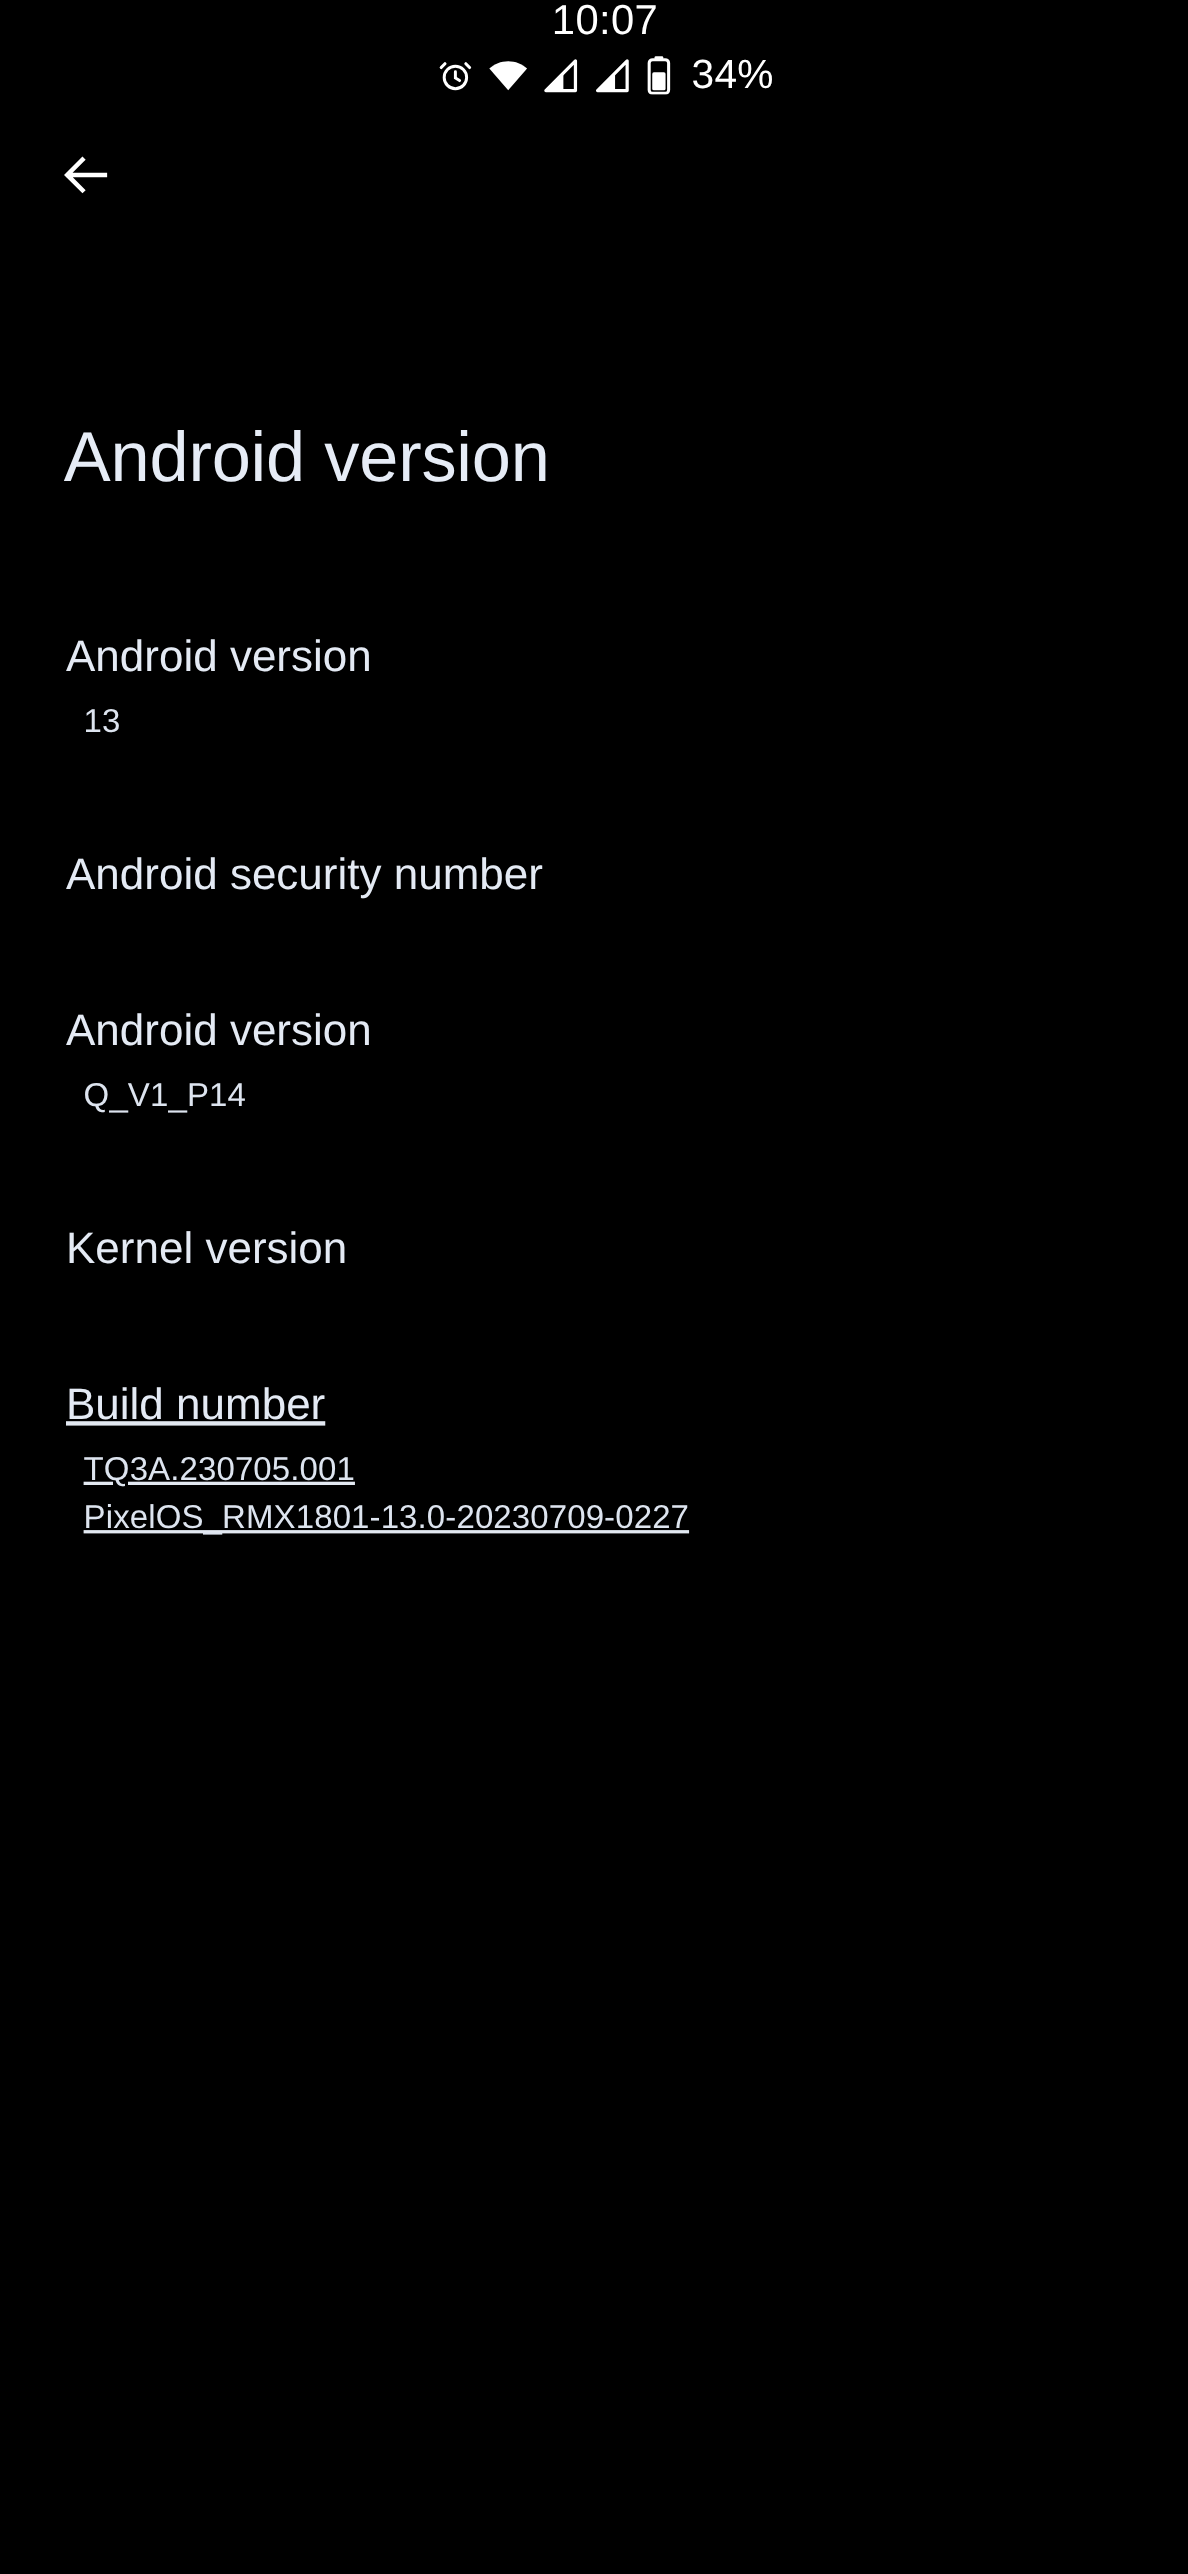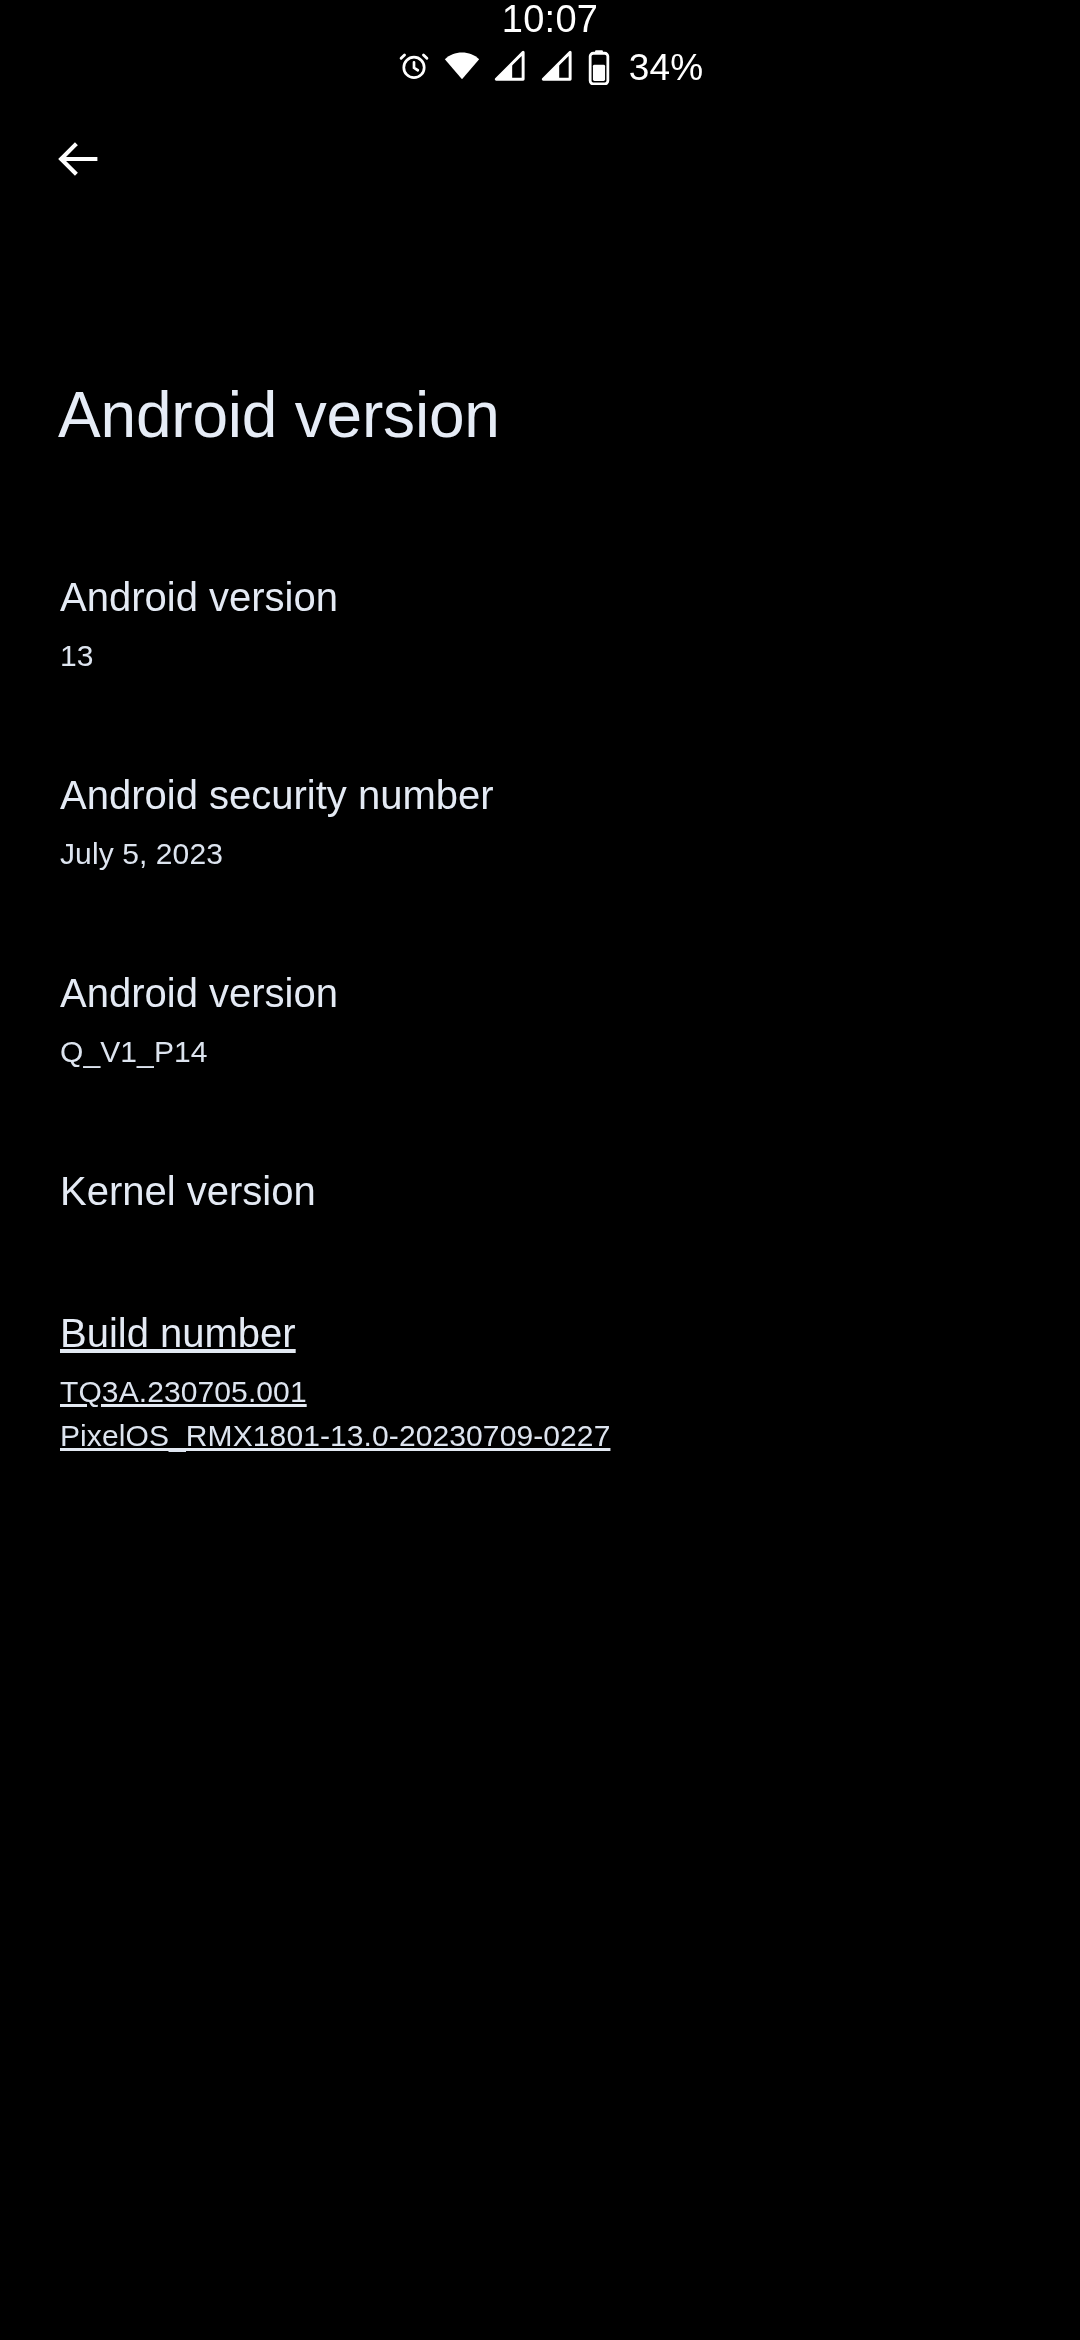--- a/index.html
+++ b/index.html
@@ -40,21 +40,21 @@
   }
   .status-clock {
     font-size: 38px;
     font-weight: 500;
     letter-spacing: 0.3px;
     color: #ffffff;
     line-height: 1;
   }
   .status-icons {
     display: flex;
-    align-items: flex-start;
+    align-items: flex-end;
     gap: 13px;
   }
   .status-icons svg { display: block; }
   .battery-pct {
     font-size: 37px;
     font-weight: 500;
     color: #ffffff;
     line-height: 1;
     margin-left: 5px;
     letter-spacing: 0.2px;
@@ -116,20 +116,21 @@
     letter-spacing: 0px;
     color: #e4eaf4;
     margin-bottom: 12px;
   }
   .info-value {
     font-size: 30px;
     font-weight: 400;
     line-height: 44px;
     letter-spacing: 0.1px;
     color: #dde4ef;
+    margin-left: 16px;
   }
   .info-value-line { display: block; white-space: nowrap; }
 </style>
 </head>
 <body>
 
 <div class="screen">
 
   <div class="status-bar">
 
@@ -194,23 +195,20 @@
 
     <div class="info-item">
       <div class="info-title">Android version</div>
       <div class="info-value">
         <span class="info-value-line">13</span>
       </div>
     </div>
 
     <div class="info-item">
       <div class="info-title">Android security number</div>
-      <div class="info-value">
-        <span class="info-value-line">July 5, 2023</span>
-      </div>
     </div>
 
     <div class="info-item">
       <div class="info-title">Android version</div>
       <div class="info-value">
         <span class="info-value-line">Q_V1_P14</span>
       </div>
     </div>
 
     <div class="info-item">

